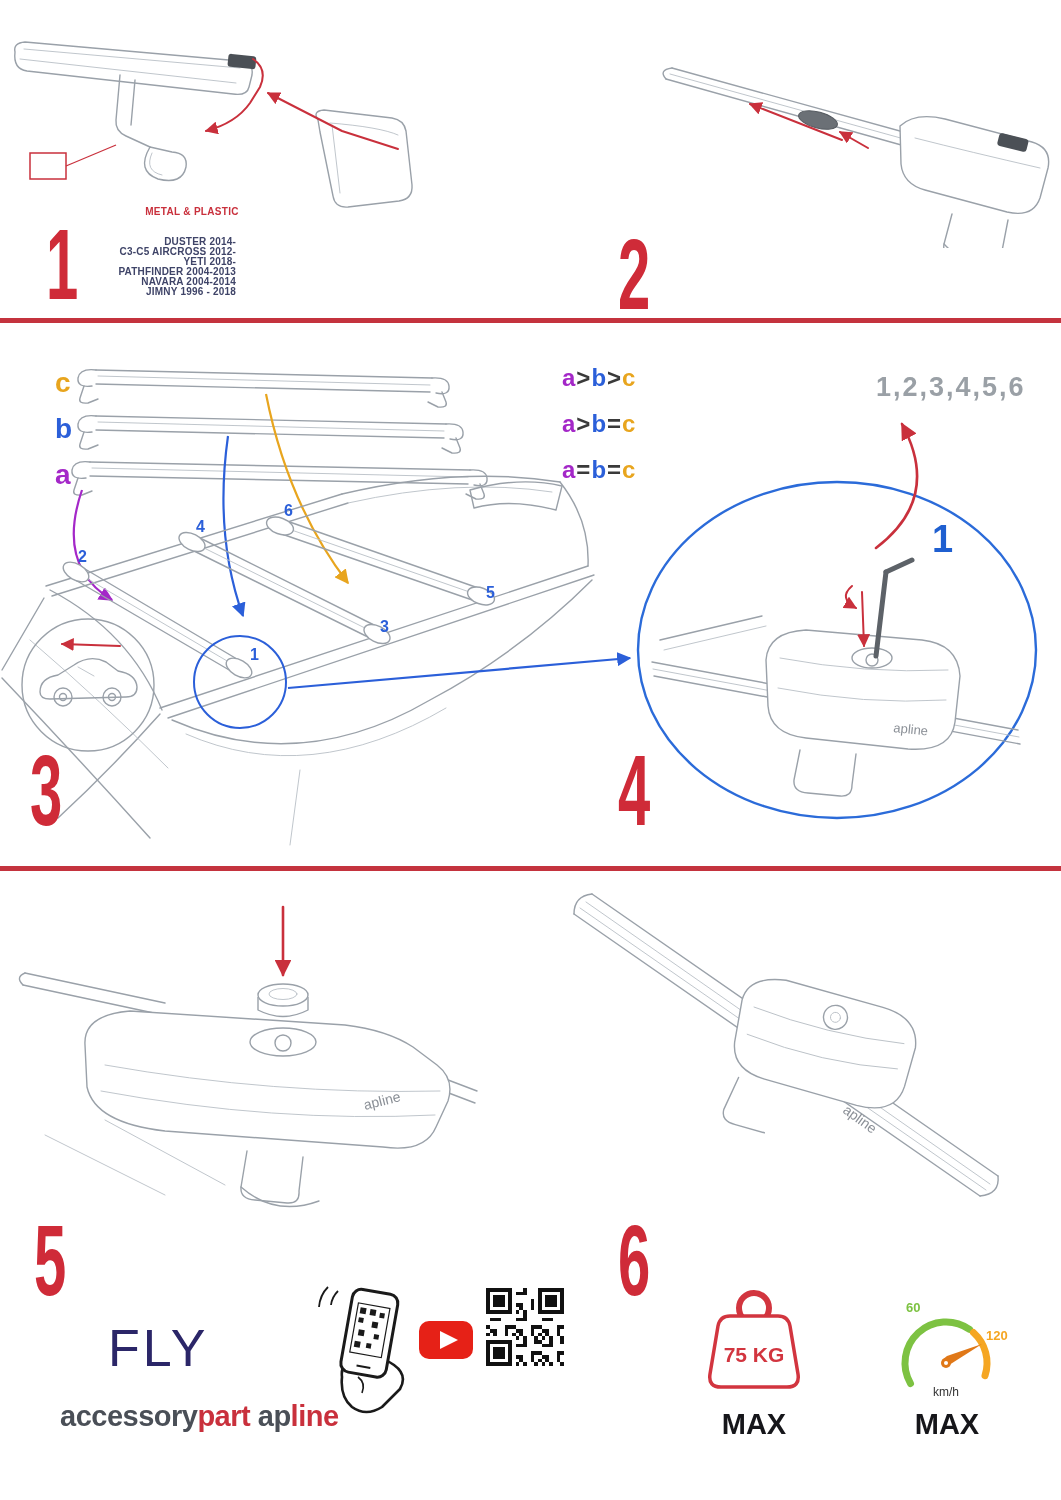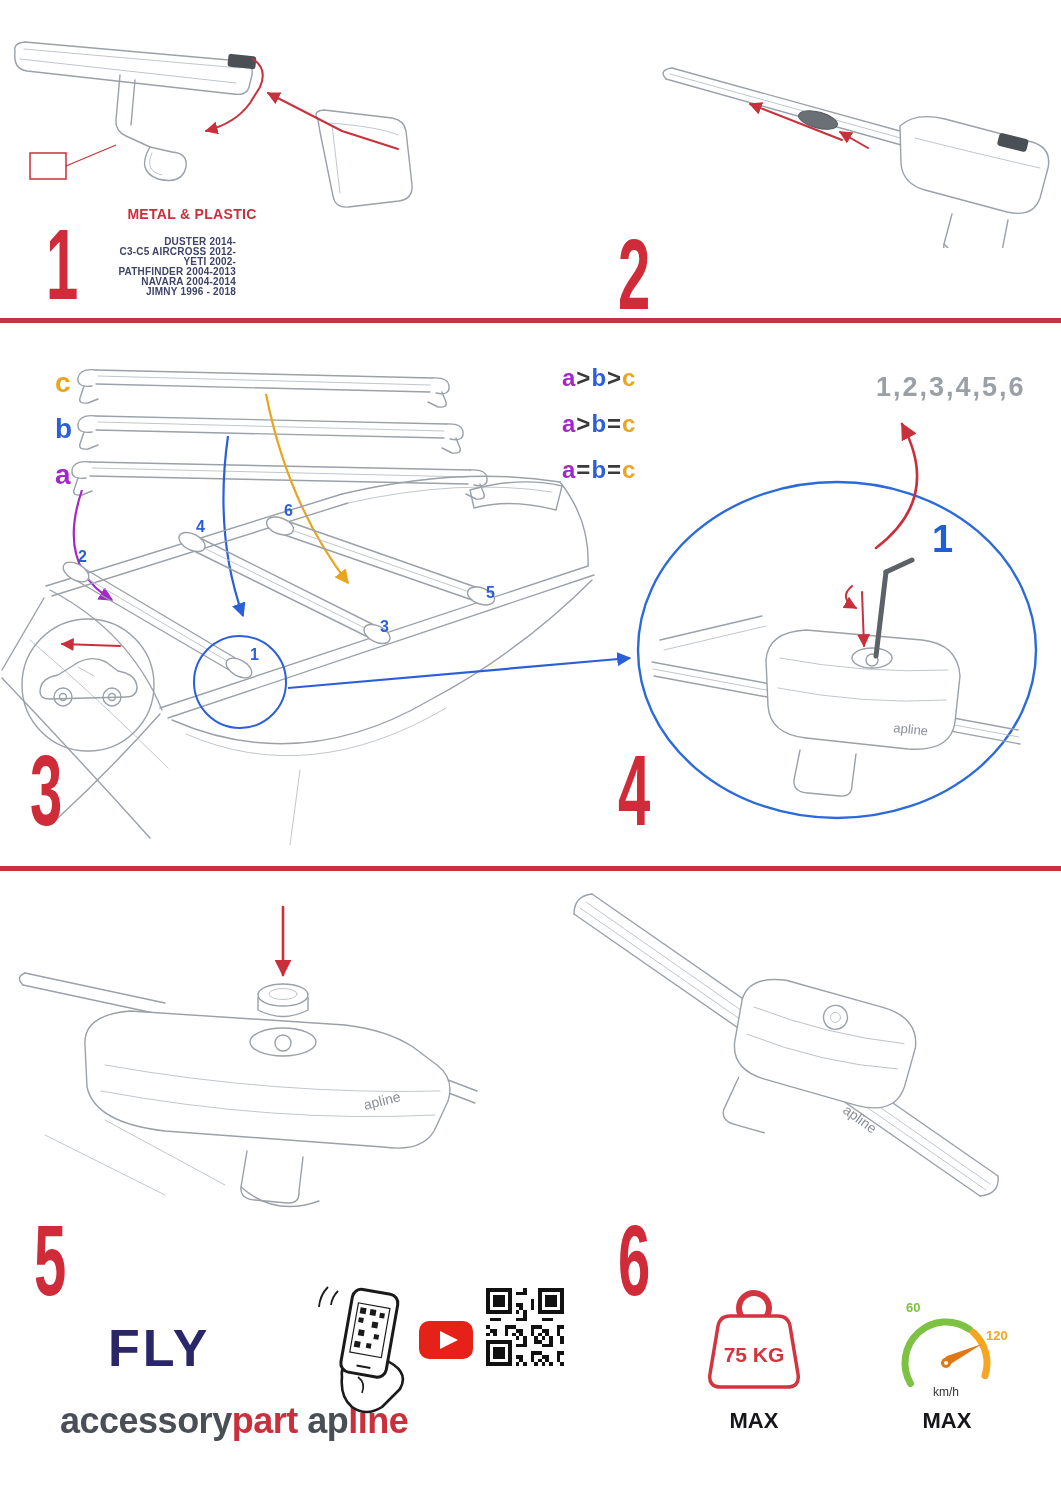--- a/index.html
+++ b/index.html
@@ -4,37 +4,37 @@
 <style>
   html,body{margin:0;padding:0;background:#e8e8e8}
   .sheet{position:relative;width:1061px;height:1500px;background:#fff;overflow:hidden;
          font-family:"Liberation Sans",sans-serif;margin:0 auto}
   .abs{position:absolute}
   .step-num{position:absolute;font-weight:700;color:#cf2b38;font-size:100px;line-height:.85;
             transform:scaleX(.58);transform-origin:0 0;letter-spacing:-3px;
             font-family:"Liberation Sans",sans-serif}
   .divider{position:absolute;left:0;width:1061px;height:5px;background:#c4333e}
   .material-label{position:absolute;left:112px;top:206px;width:160px;text-align:center;
-            font-size:14px;font-weight:700;color:#c9303c;letter-spacing:.3px}
+            font-size:10px;font-weight:700;color:#c9303c;letter-spacing:.3px}
   .compat-list{position:absolute;left:62px;top:237px;width:174px;text-align:right;
             font-size:10px;line-height:10px;font-weight:700;color:#3f4468;letter-spacing:.2px}
   
   .sk{fill:none;stroke:#9aa1a9;stroke-width:1.4;stroke-linecap:round;stroke-linejoin:round}
   .skt{fill:none;stroke:#b9bfc6;stroke-width:.9;stroke-linecap:round}
   .skf{fill:#fff;stroke:#9aa1a9;stroke-width:1.4;stroke-linejoin:round}
   .skd{fill:#4b5056;stroke:none}
   .red-l{fill:none;stroke:#c9303c;stroke-width:2;stroke-linecap:round;stroke-linejoin:round}
   .red-th{stroke-width:2.6}
   .guide{fill:none;stroke-width:2.2}
   svg text{font-family:"Liberation Sans",sans-serif}
   .pos{font-size:16px;font-weight:bold;fill:#2b5fd9}
-  .fly{position:absolute;left:108px;top:1318px;font-size:52px;font-weight:700;color:#2b2668;letter-spacing:3px}
-  .brandline{position:absolute;left:60px;top:1400px;font-size:36px;font-weight:700;letter-spacing:-.5px;color:#4a4f57}
+  .fly{position:absolute;left:108px;top:1318px;font-size:52px;font-weight:400;color:#2b2668;letter-spacing:3px}
+  .brandline{position:absolute;left:60px;top:1400px;font-size:29px;font-weight:700;letter-spacing:-.5px;color:#4a4f57}
   .brandline .red{color:#c9303c}
-  .max-label{position:absolute;width:132px;text-align:center;font-size:22px;font-weight:700;color:#16161a}
+  .max-label{position:absolute;width:132px;text-align:center;font-size:29px;font-weight:700;color:#16161a}
 </style>
 </head>
 <body>
 
 <div class="sheet">
 
   <svg class="abs" style="left:0;top:25" width="470" height="185" viewBox="0 0 470 185">
     <defs>
       <marker id="ar1" viewBox="0 0 10 10" refX="9" refY="5" markerWidth="6.5" markerHeight="6.5" orient="auto">
         <path d="M0,0 L10,5 L0,10 Z" fill="#c9303c"></path>
@@ -59,21 +59,21 @@
     </g>
     <path class="red-l" d="M398,124 L342,106 L268,68" marker-end="url(#ar1)"></path>
     <path class="red-l" d="M253,34 Q268,44 260,62 L250,78 Q236,98 206,106" marker-end="url(#ar1)"></path>
     <rect x="30" y="128" width="36" height="26" fill="none" stroke="#c9303c" stroke-width="1.5"></rect>
     <path d="M66,141 L116,120" stroke="#c9303c" stroke-width="1.2" fill="none"></path>
   </svg>
   <div class="material-label">METAL &amp; PLASTIC</div>
   <div class="compat-list">
     <div>DUSTER 2014-</div>
     <div>C3-C5 AIRCROSS 2012-</div>
-    <div>YETI 2002-</div>
+    <div>YETI 2018-</div>
     <div>PATHFINDER 2004-2013</div>
     <div>NAVARA 2004-2014</div>
     <div>JIMNY 1996 - 2018</div>
   </div>
 
   <svg class="abs" style="left:600px;top:48px" width="461" height="200" viewBox="0 0 461 200">
     <defs>
       <marker id="ar2" viewBox="0 0 10 10" refX="9" refY="5" markerWidth="6.5" markerHeight="6.5" orient="auto">
         <path d="M0,0 L10,5 L0,10 Z" fill="#c9303c"></path>
       </marker>

